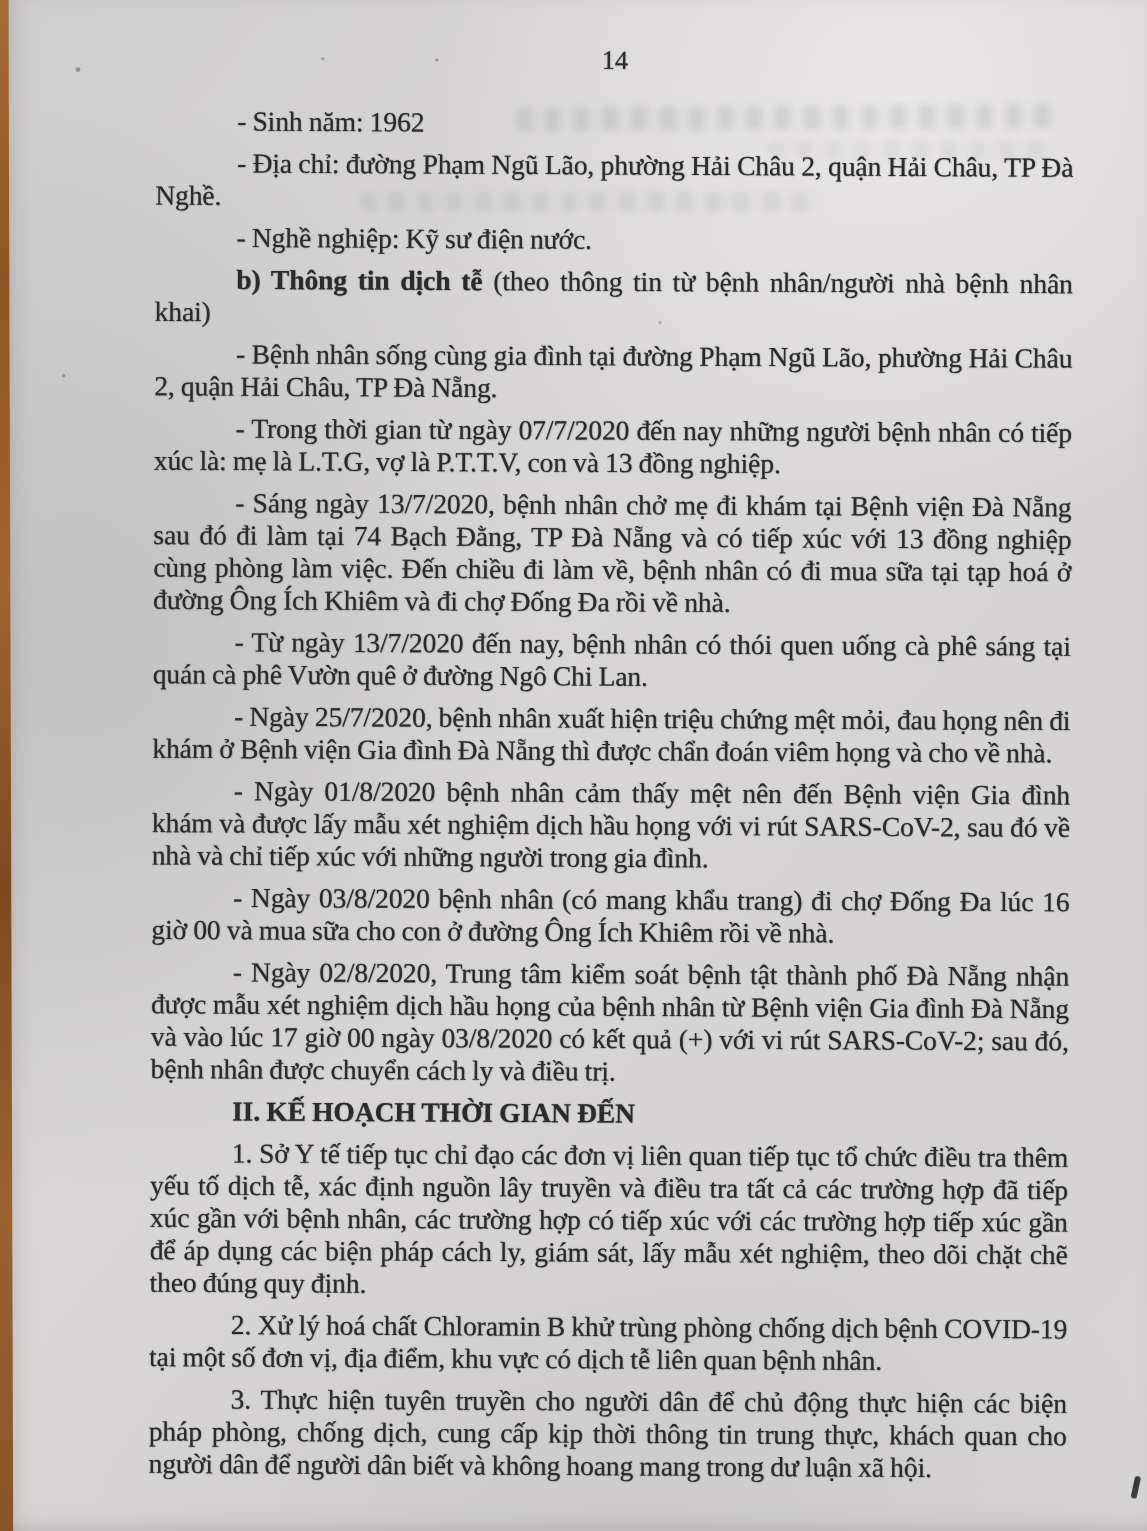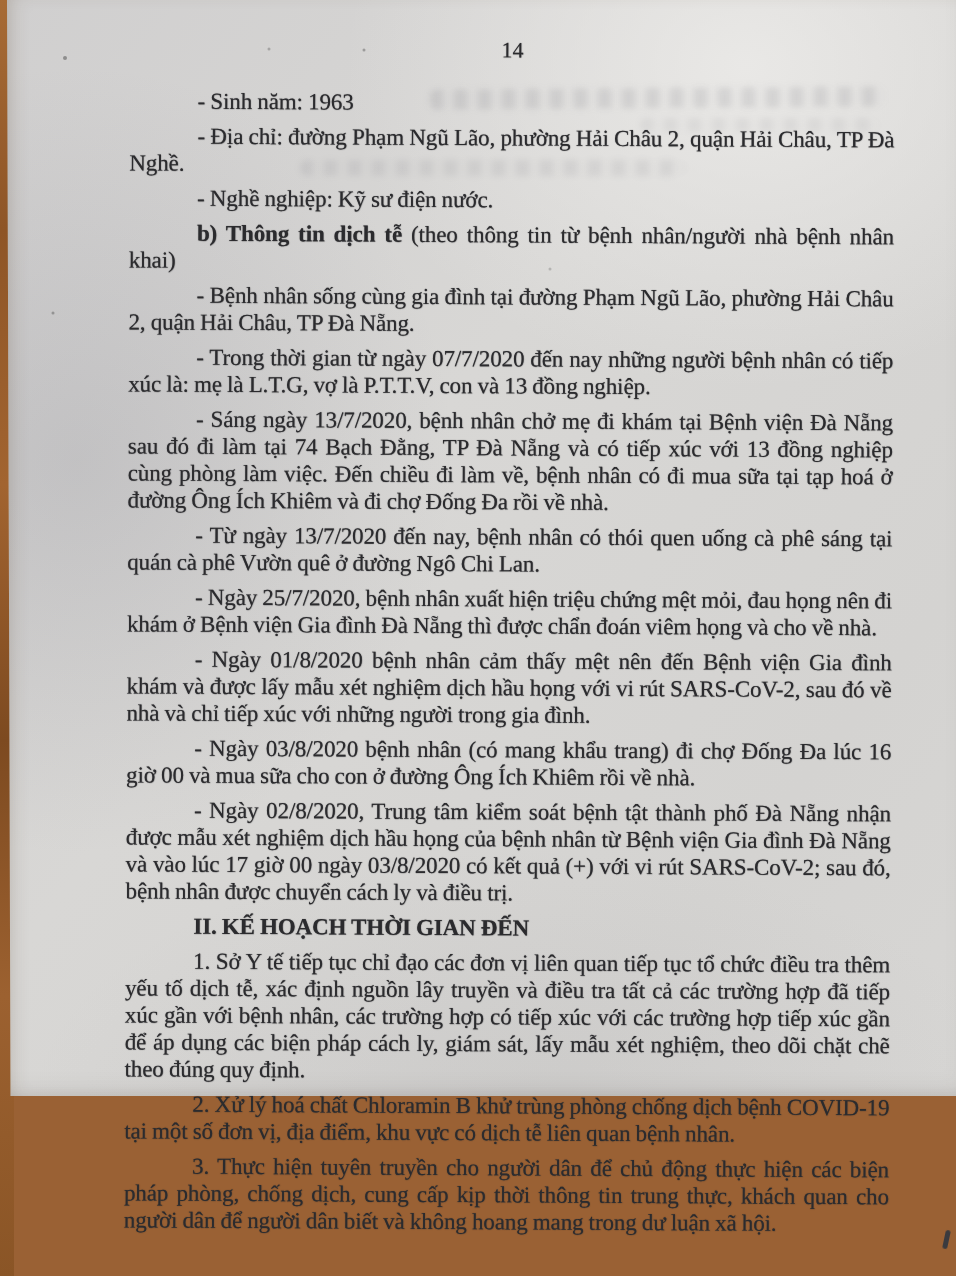--- a/index.html
+++ b/index.html
@@ -14,21 +14,21 @@
   
   .wood-edge {
     position: absolute; left: 0; top: 0; width: 14px; height: 1276px;
     background: linear-gradient(180deg, #a76b35 0%, #8e5526 18%, #a26430 38%,
                 #7d4a20 58%, #9c6130 78%, #8a5526 100%);
     z-index: 1;
   }
 
   
   .paper {
-    position: absolute; left: 0; top: 0; width: 956px; height: 1096px;
+    position: absolute; left: 0; top: 0; width: 956px; height: 1276px;
     clip-path: polygon(7px 0, 956px 0, 956px 1276px, 11px 1276px, 9px 600px);
     background:
       radial-gradient(60% 42% at 78% 6%, rgba(236,235,233,0.85) 0%, rgba(236,235,233,0) 70%),
       radial-gradient(55% 50% at 8% 42%, rgba(128,128,138,0.22) 0%, rgba(128,128,138,0) 72%),
       radial-gradient(75% 35% at 55% 102%, rgba(150,148,150,0.14) 0%, rgba(150,148,150,0) 70%),
       linear-gradient(128deg, #d0cfcf 0%, #d8d7d5 42%, #d4d3d1 78%, #d7d6d4 100%);
     box-shadow: inset 20px 0 22px -14px rgba(80, 55, 30, 0.30),
                 inset 0 -14px 24px -16px rgba(90, 80, 70, 0.25);
     z-index: 2;
   }
@@ -99,21 +99,21 @@
 <div class="paper">
   <div class="ghost ghost-1"></div>
   <div class="ghost ghost-2"></div>
   <div class="ghost ghost-3"></div>
   <div class="specks"></div>
   <div class="stray-mark"></div>
 
   <div class="doc-text">
     <div class="page-number">14</div>
     <div class="doc-body">
-        <p><span>- Sinh năm: 1963</span></p>
+        <p><span>- Sinh năm: 1962</span></p>
         <p><span>- Địa chỉ: đường Phạm Ngũ Lão, phường Hải Châu 2, quận Hải Châu, TP Đà Nghề.</span></p>
         <p><span>- Nghề nghiệp: Kỹ sư điện nước.</span></p>
         <p><span class="run-bold">b) Thông tin dịch tễ </span><span>(theo thông tin từ bệnh nhân/người nhà bệnh nhân khai)</span></p>
         <p><span>- Bệnh nhân sống cùng gia đình tại đường Phạm Ngũ Lão, phường Hải Châu 2, quận Hải Châu, TP Đà Nẵng.</span></p>
         <p><span>- Trong thời gian từ ngày 07/7/2020 đến nay những người bệnh nhân có tiếp xúc là: mẹ là L.T.G, vợ là P.T.T.V, con và 13 đồng nghiệp.</span></p>
         <p><span>- Sáng ngày 13/7/2020, bệnh nhân chở mẹ đi khám tại Bệnh viện Đà Nẵng sau đó đi làm tại 74 Bạch Đằng, TP Đà Nẵng và có tiếp xúc với 13 đồng nghiệp cùng phòng làm việc. Đến chiều đi làm về, bệnh nhân có đi mua sữa tại tạp hoá ở đường Ông Ích Khiêm và đi chợ Đống Đa rồi về nhà.</span></p>
         <p><span>- Từ ngày 13/7/2020 đến nay, bệnh nhân có thói quen uống cà phê sáng tại quán cà phê Vườn quê ở đường Ngô Chi Lan.</span></p>
         <p><span>- Ngày 25/7/2020, bệnh nhân xuất hiện triệu chứng mệt mỏi, đau họng nên đi khám ở Bệnh viện Gia đình Đà Nẵng thì được chẩn đoán viêm họng và cho về nhà.</span></p>
         <p><span>- Ngày 01/8/2020 bệnh nhân cảm thấy mệt nên đến Bệnh viện Gia đình khám và được lấy mẫu xét nghiệm dịch hầu họng với vi rút SARS-CoV-2, sau đó về nhà và chỉ tiếp xúc với những người trong gia đình.</span></p>
         <p><span>- Ngày 03/8/2020 bệnh nhân (có mang khẩu trang) đi chợ Đống Đa lúc 16 giờ 00 và mua sữa cho con ở đường Ông Ích Khiêm rồi về nhà.</span></p>

